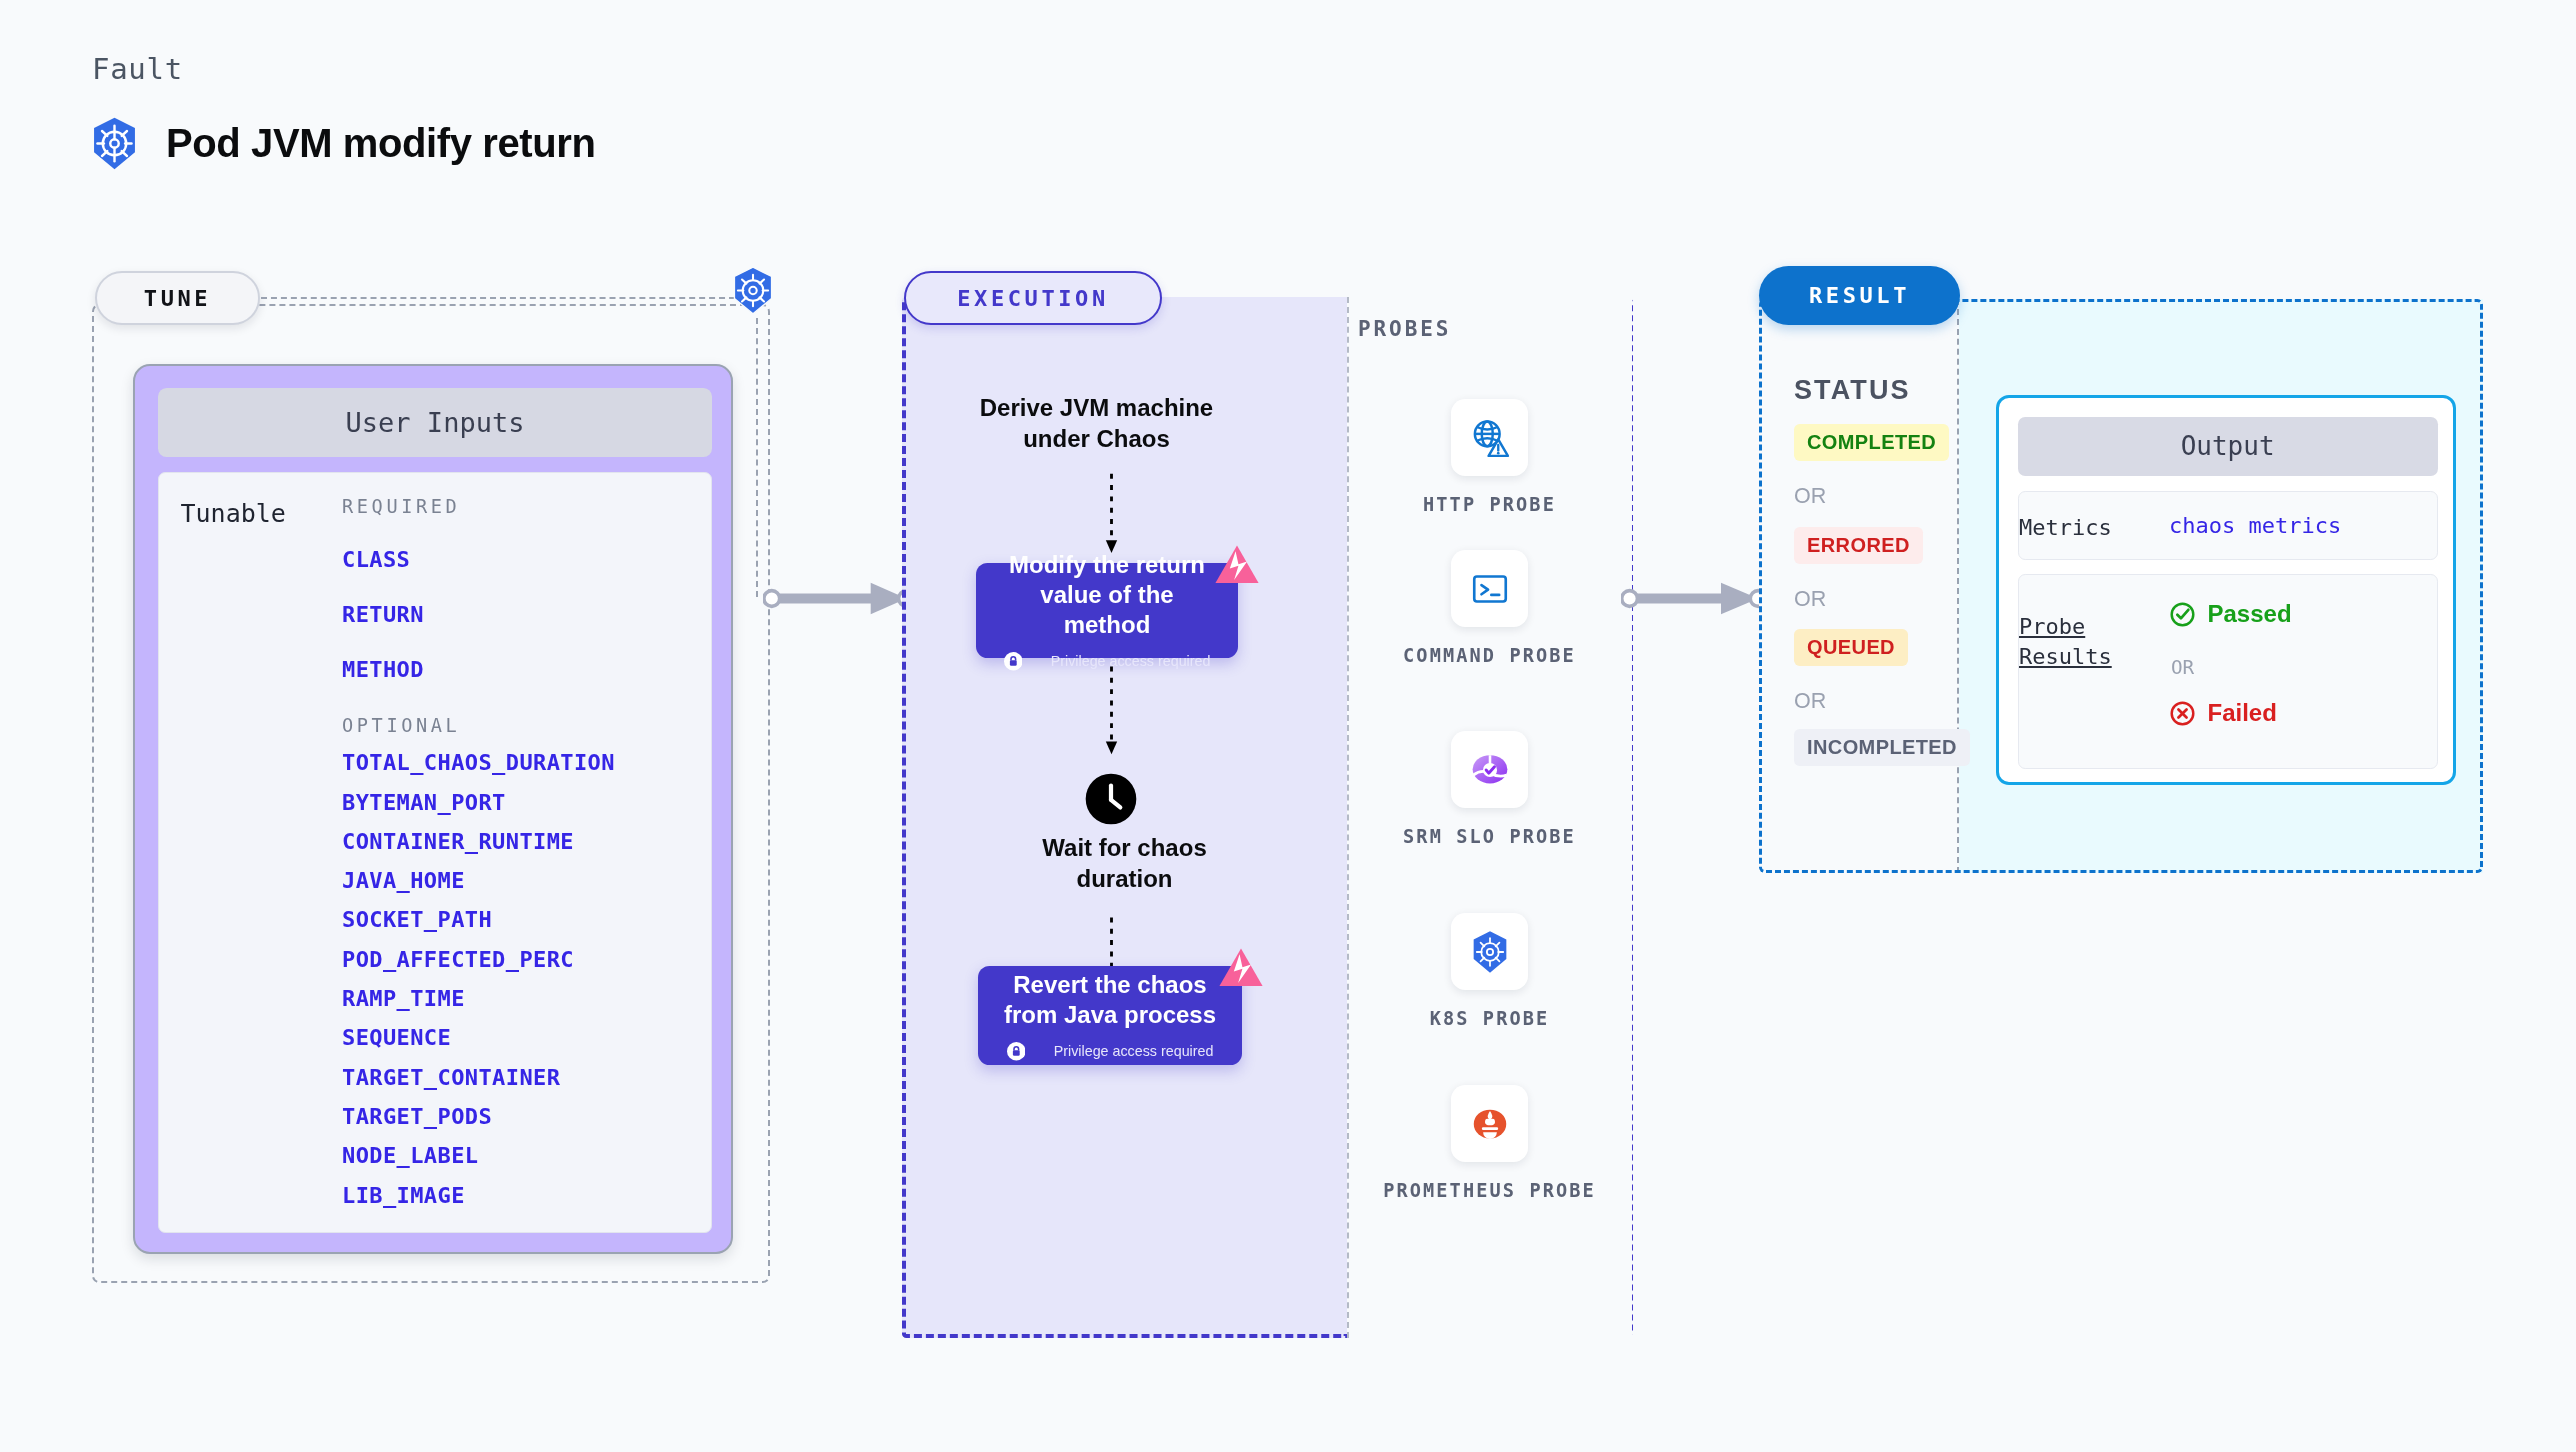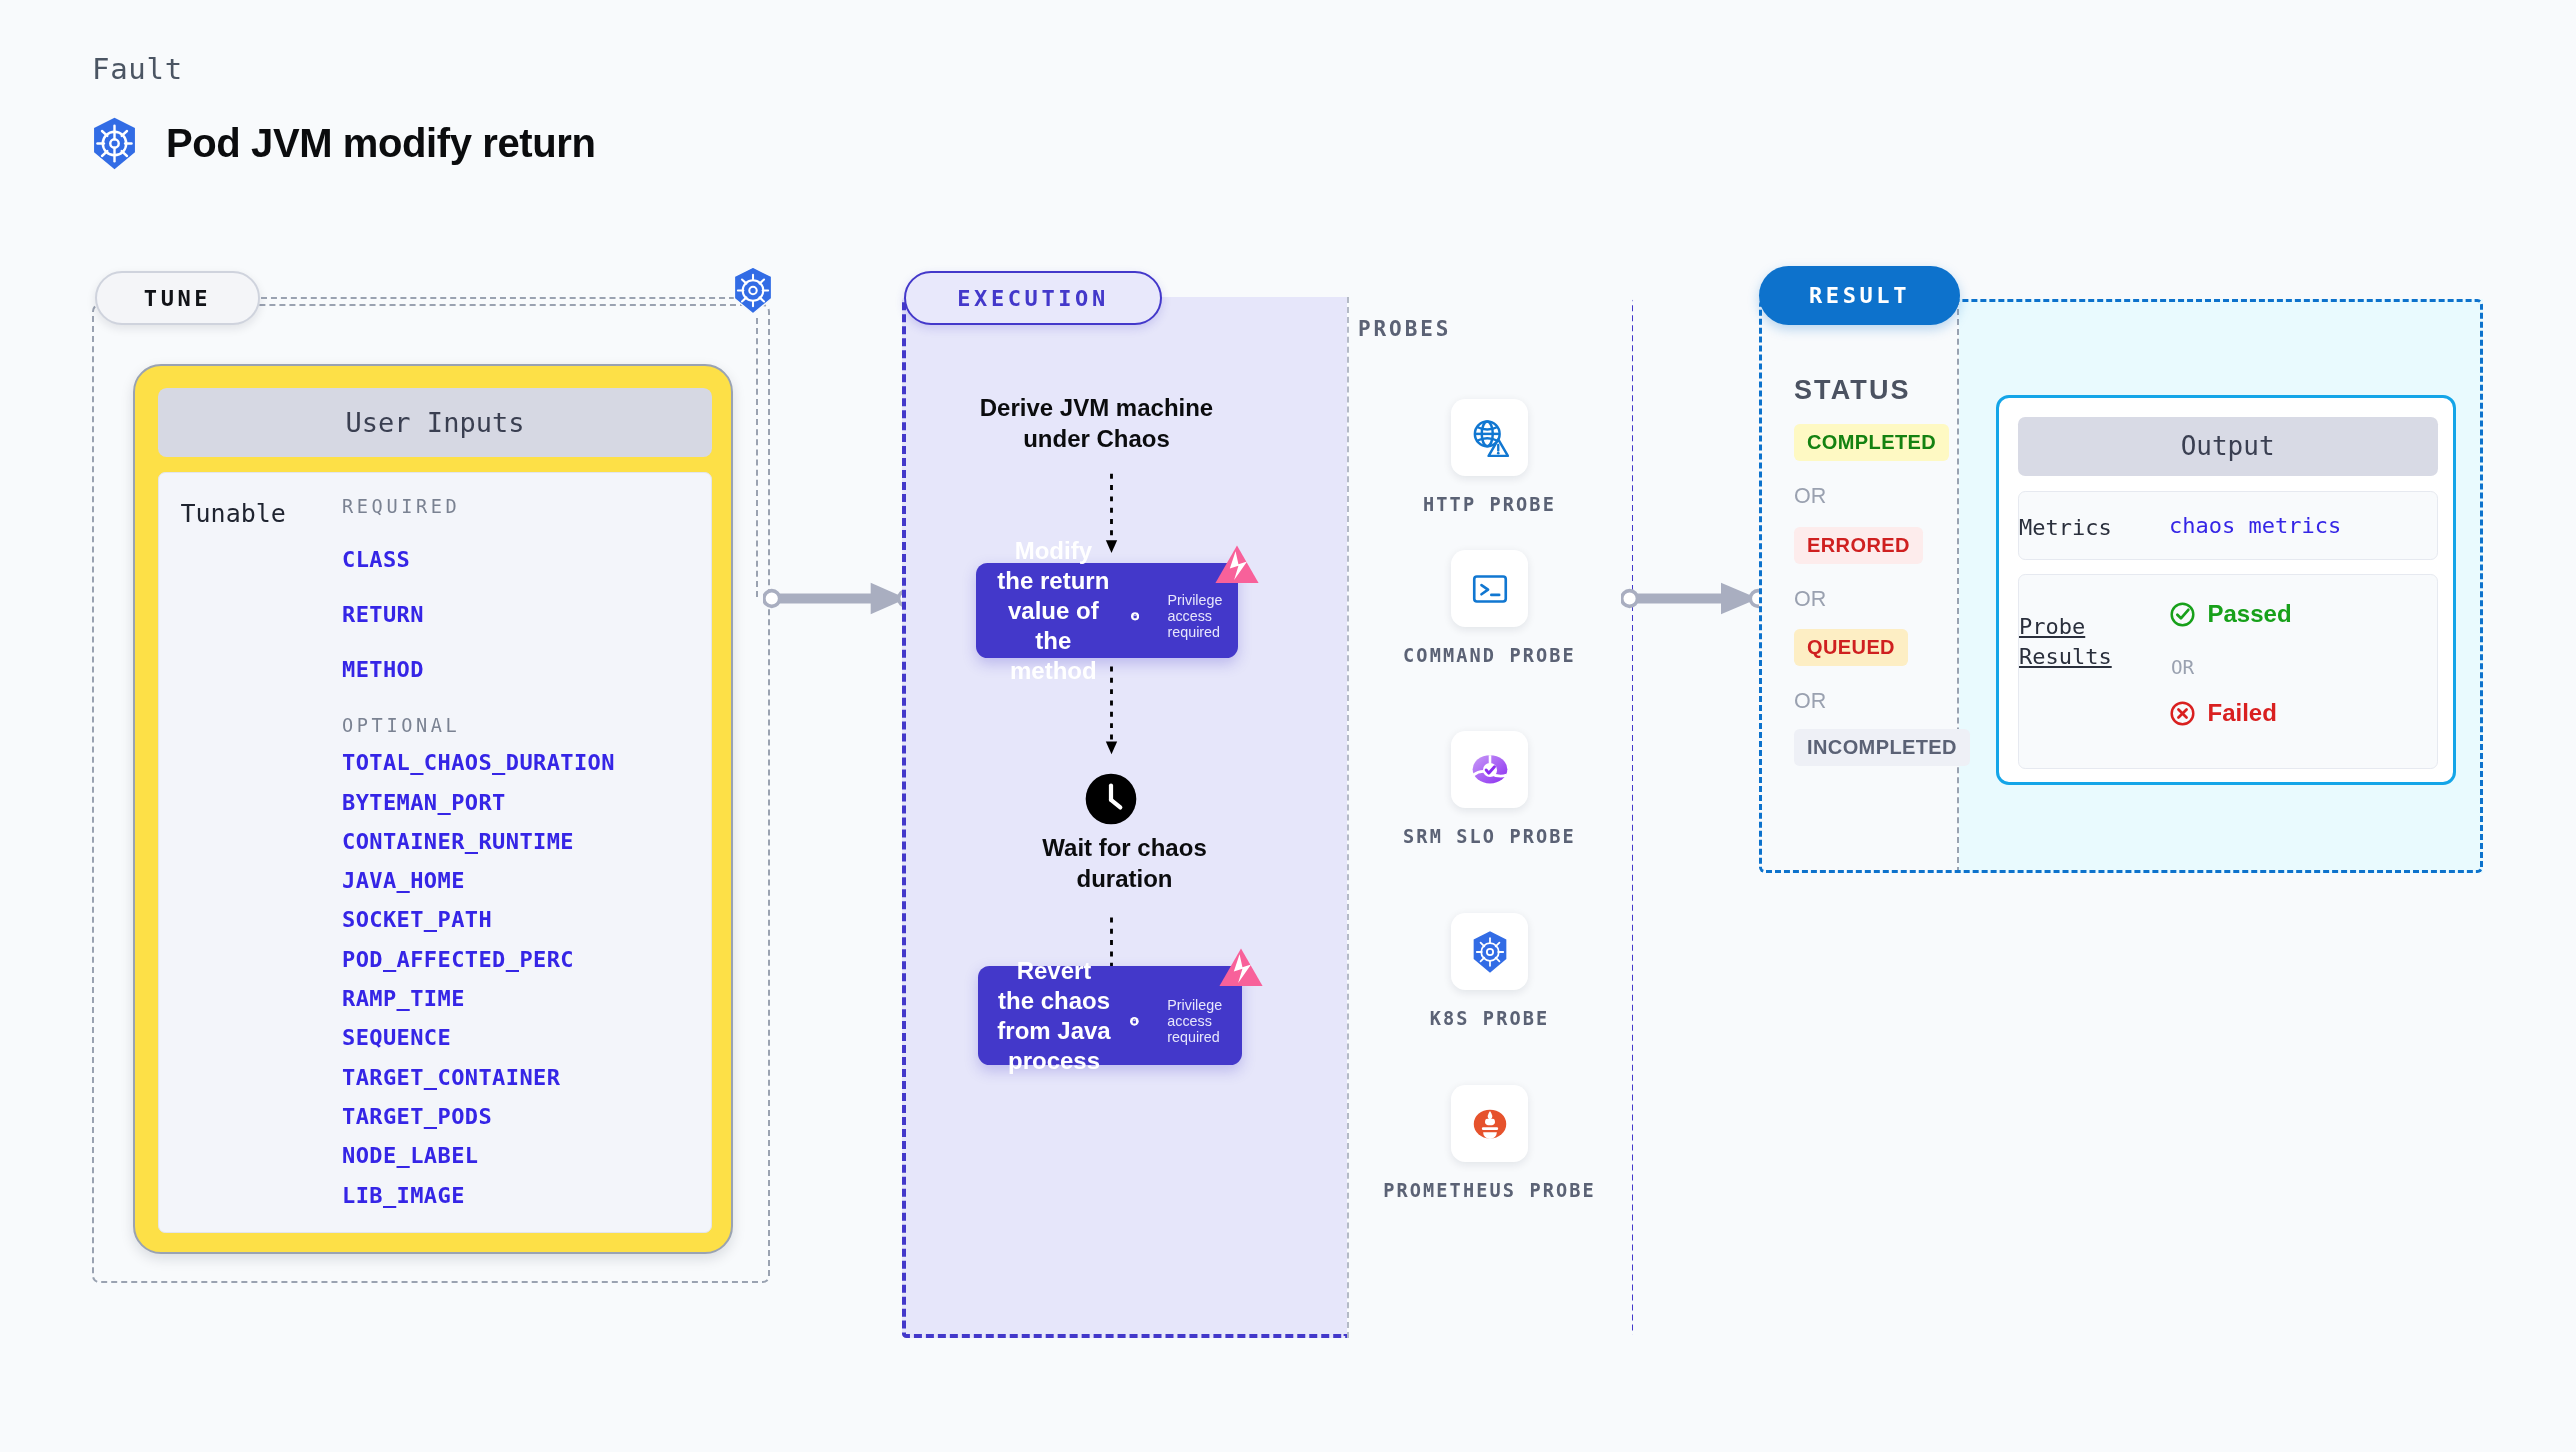--- a/index.html
+++ b/index.html
@@ -49,21 +49,21 @@
     z-index: 6;
   }
 
   
   .tune-region {
     position: absolute; left: 92px; top: 304px; width: 678px; height: 979px;
     border: 2.9px dashed #9aa2b1; border-radius: 7.2px;
   }
   .tune-card {
     position: absolute; left: 133px; top: 364px; width: 600px; height: 890px;
-    background: #fde047; border: 2.9px solid #9aa3b2; border-radius: 28px;
+    background: #c4b5fd; border: 2.9px solid #9aa3b2; border-radius: 17px;
     box-shadow: 0 5px 13px rgba(15,23,42,.13);
   }
   .card-header {
     position: absolute; left: 23px; top: 21.5px; width: 554px; height: 69px;
     background: #d6d8e3; border-radius: 8.6px;
     display: flex; align-items: center; justify-content: center;
     font-family: "DejaVu Sans Mono", monospace; font-size: 27px; color: #3a3f51;
   }
   .card-body {
     position: absolute; left: 23px; top: 106px; width: 554px; height: 761px;
@@ -109,21 +109,21 @@
   }
 
   
   .flow-text {
     position: absolute; text-align: center; font-size: 24px; font-weight: 700;
     color: #0b0c0e; line-height: 1.28; width: 401px;
   }
   .step-box {
     position: absolute; background: #4338ca; border-radius: 11.5px;
     box-shadow: 0 5.7px 14.3px rgba(67,56,202,.25);
-    display: flex; flex-direction: row; align-items: center; justify-content: center;
+    display: flex; flex-direction: column; align-items: center; justify-content: center;
   }
   .step-title {
     color: #ffffff; font-size: 24px; font-weight: 700; text-align: center;
     line-height: 1.25; padding: 0 18.6px;
   }
   .priv-row { display: flex; align-items: center; gap: 8.6px; margin-top: 11.5px; }
   .priv-text { color: #e7e6fb; font-size: 14.3px; margin-left: 20px; }
   .chaos-badge { position: absolute; top: -18.6px; right: -21.5px; }
 
   .dot-arrow { position: absolute; }

